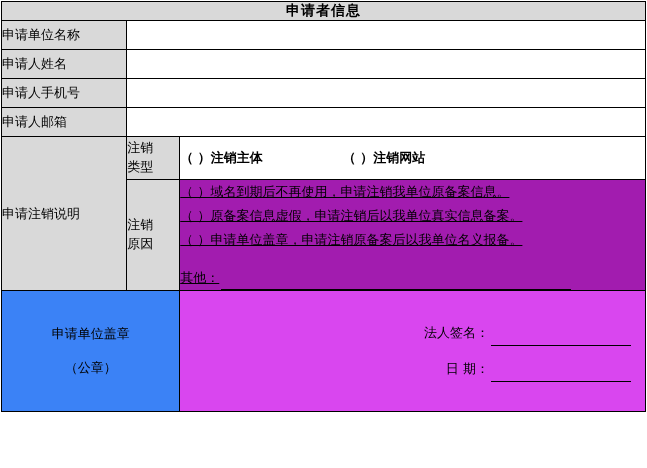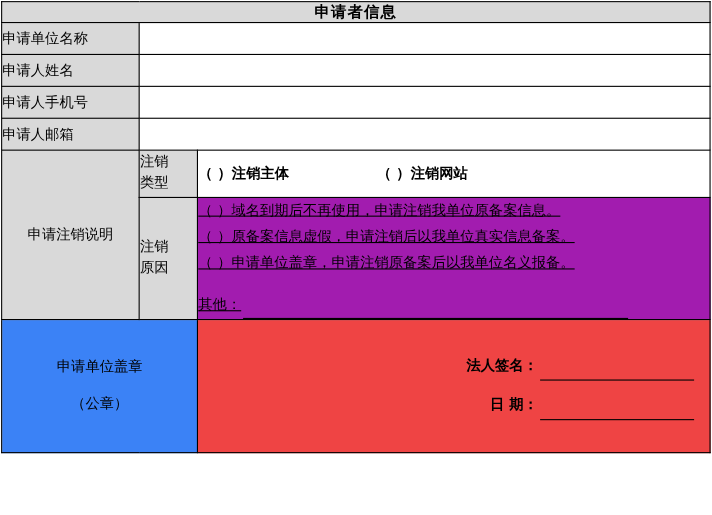--- a/index.html
+++ b/index.html
@@ -44,21 +44,20 @@
     padding-left: 6px;
     height: 28px;
     font-size: 13px;
   }
   .value-cell {
     background: #ffffff;
     height: 28px;
   }
   .label-center {
     background: #d9d9d9;
-    text-align: center;
     font-size: 13px;
     line-height: 1.5;
   }
   .sub-label {
     background: #d9d9d9;
     text-align: left;
     font-size: 13px;
     line-height: 1.45;
     padding: 2px 0;
   }
@@ -97,25 +96,24 @@
     margin-left: 2px;
   }
   .stamp-cell {
     background: #3b82f6;
     text-align: center;
     font-size: 13px;
     line-height: 2.6;
     height: 120px;
   }
   .sign-cell {
-    background: #ef4444;
+    background: #d946ef;
     height: 120px;
     vertical-align: bottom;
     padding: 0 0 6px 0;
-    font-weight: bold;
   }
   .sign-block {
     padding-right: 14px;
     text-align: right;
     font-size: 13px;
     line-height: 2.0;
   }
   .sign-row {
     display: flex;
     justify-content: flex-end;

